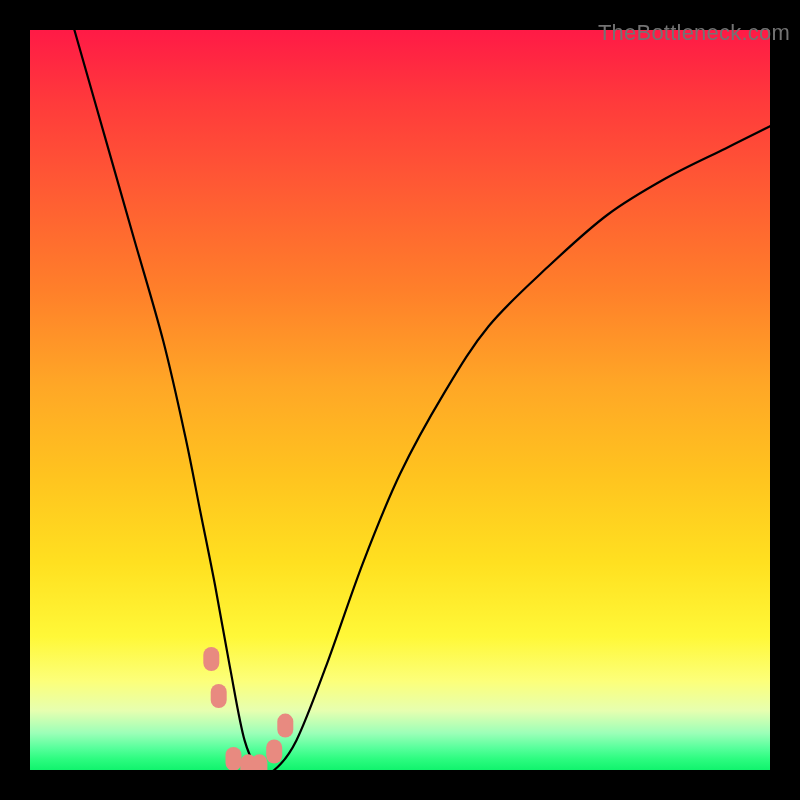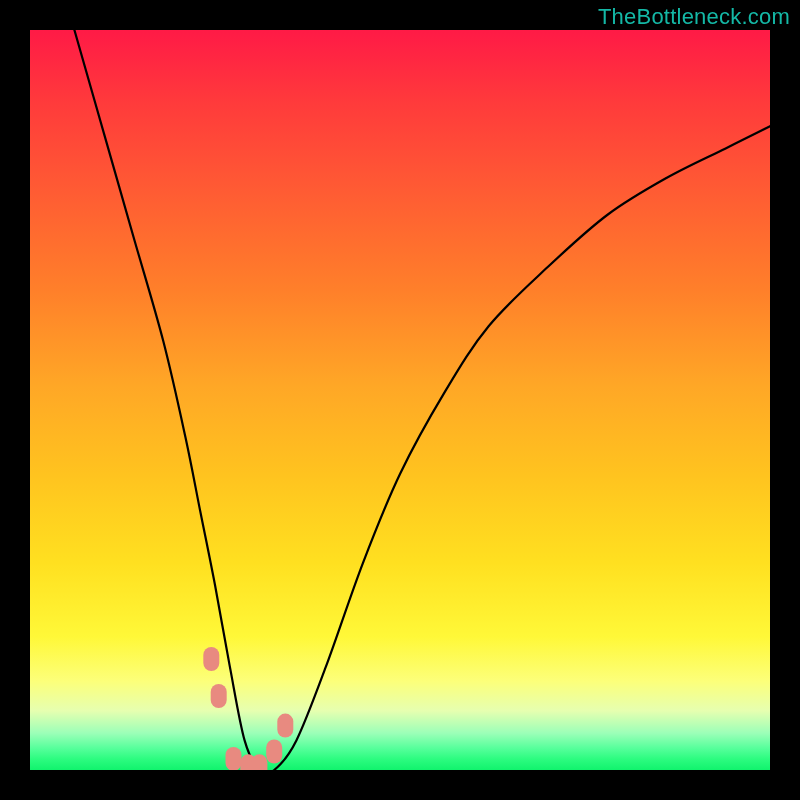--- a/index.html
+++ b/index.html
@@ -41,23 +41,23 @@
       #fcff7a 88%,
       #e6ffb0 92%,
       #9cffb8 95%,
       #58ff9c 97%,
       #2dfc80 98.5%,
       #11f36d 100%
     );
   }
   .watermark {
     position: absolute;
-    top: 4px;
+    top: 20px;
     right: 10px;
-    color: #14b8a6;
+    color: #737373;
     font-size: 22px;
     font-weight: 500;
     letter-spacing: 0.01em;
     z-index: 5;
   }
   svg.curve {
     position: absolute;
     left: 0; top: 0;
     width: 740px; height: 740px;
   }

